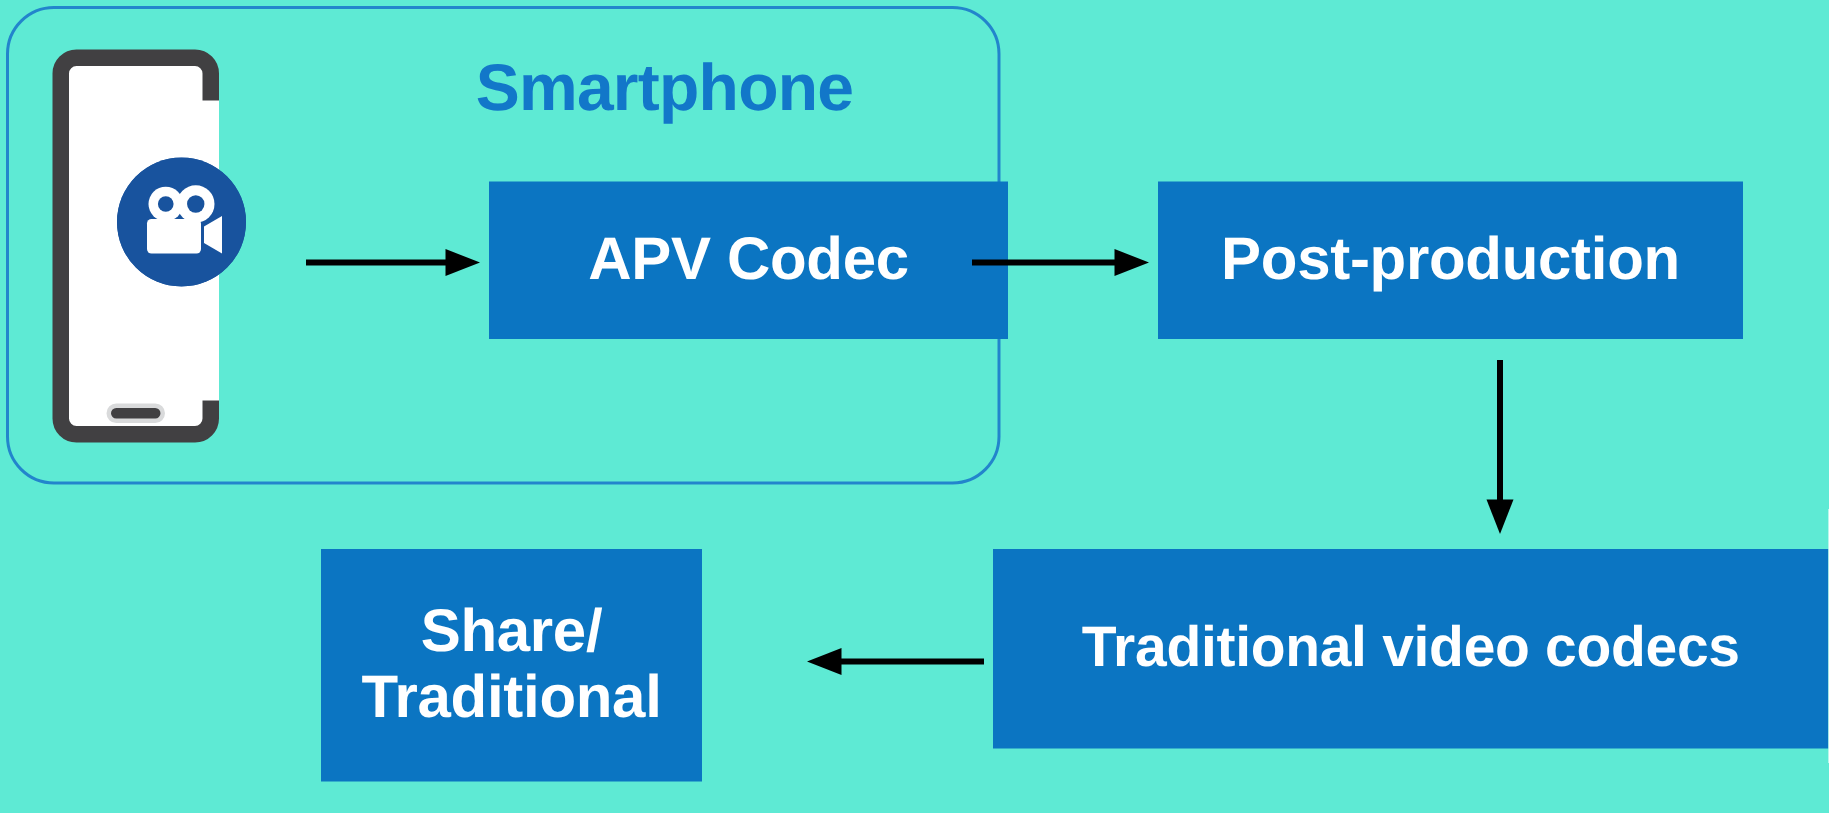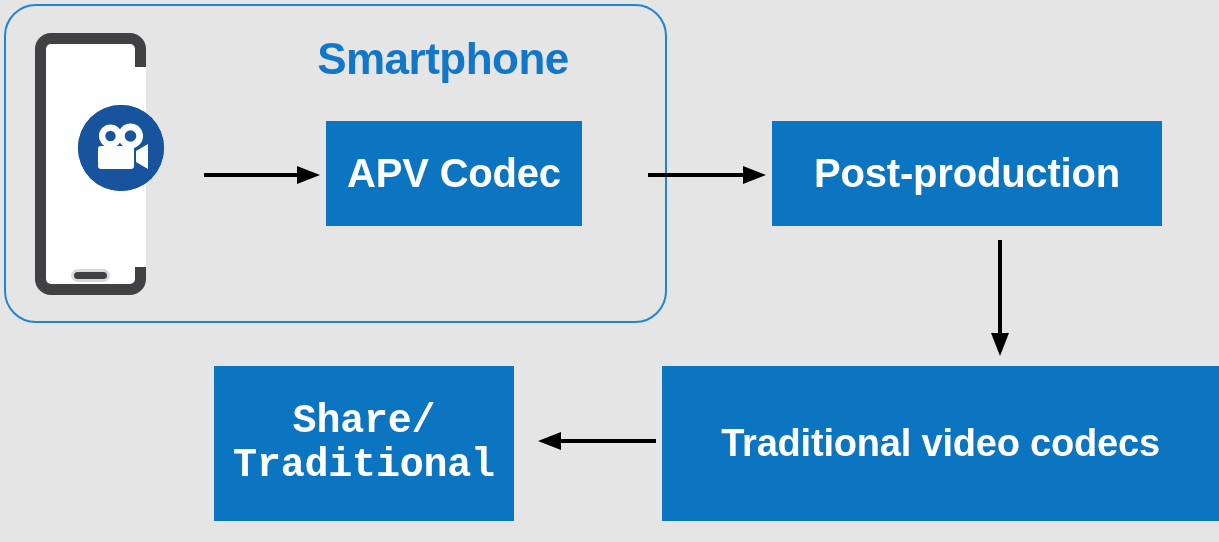--- a/index.html
+++ b/index.html
@@ -8,21 +8,21 @@
     padding: 0;
     background: #ffffff;
   }
   body {
     font-family: "Liberation Sans", "DejaVu Sans", sans-serif;
   }
   #canvas {
     position: relative;
     width: 1219px;
     height: 542px;
-    background: #e5e5e5;
+    background: #5eead4;
     overflow: hidden;
   }
 
   
   .group-box {
     position: absolute;
     left: 4px;
     top: 4px;
     width: 663px;
     height: 319px;
@@ -93,41 +93,40 @@
     font-weight: bold;
     font-stretch: condensed;
     letter-spacing: -0.2px;
     line-height: 1.08;
     box-sizing: border-box;
   }
   .pbox span { display: block; }
 
   #box-apv {
     left: 326px; top: 121px;
-    width: 256px; height: 105px;
+    width: 346px; height: 105px;
     font-size: 40px;
   }
   #box-post {
     left: 772px; top: 121px;
     width: 390px; height: 105px;
     font-size: 40px;
   }
   #box-trad {
     left: 662px; top: 366px;
-    width: 557px; height: 155px;
+    width: 557px; height: 133px;
     font-size: 38px;
     flex-direction: column;
     padding: 0 6px;
   }
   #box-share {
     left: 214px; top: 366px;
-    width: 300px; height: 155px;
+    width: 254px; height: 155px;
     font-size: 40px;
     flex-direction: column;
-    font-family: Liberation Mono, monospace;
   }
 
   
   .group-title {
     position: absolute;
     left: 286px;
     top: 34px;
     width: 314px;
     text-align: center;
     color: #1277c9;

